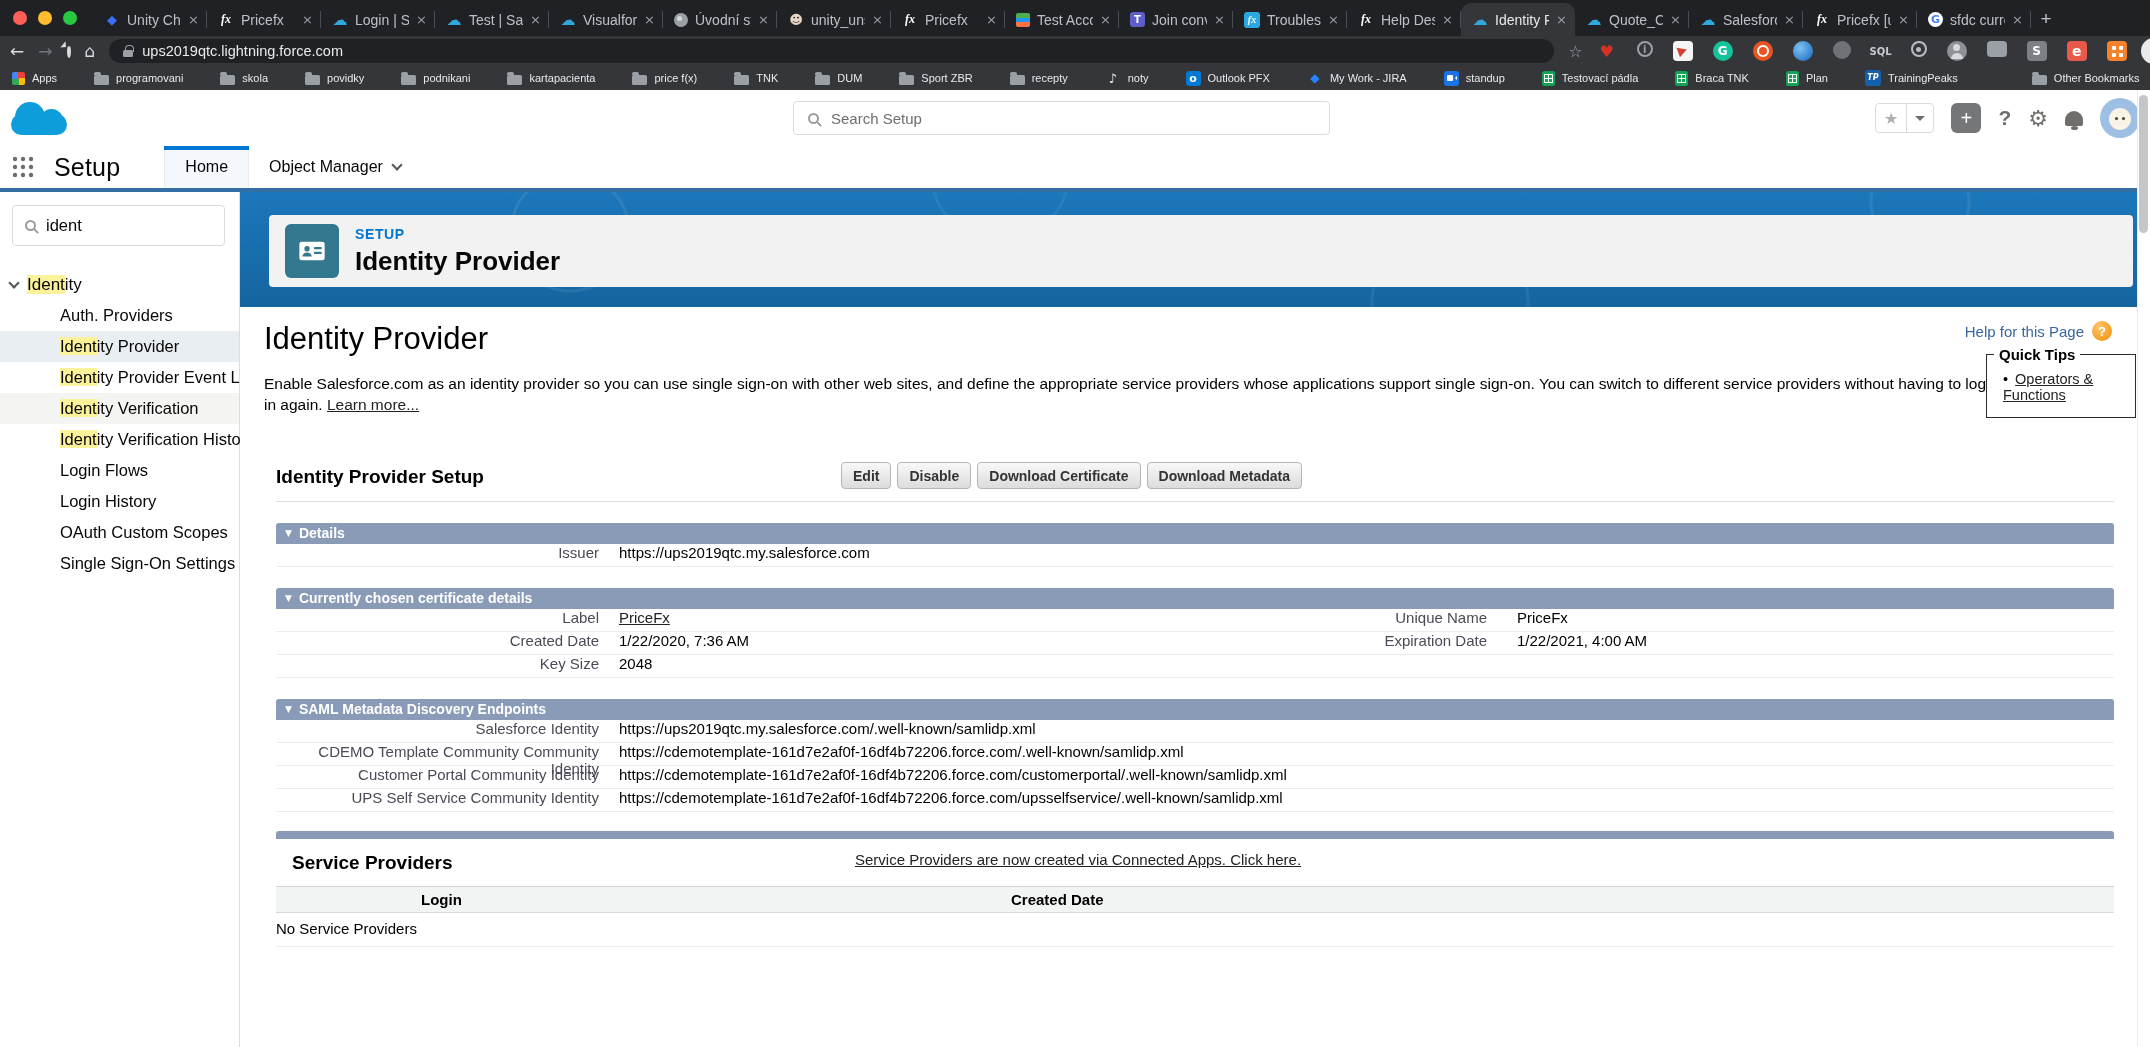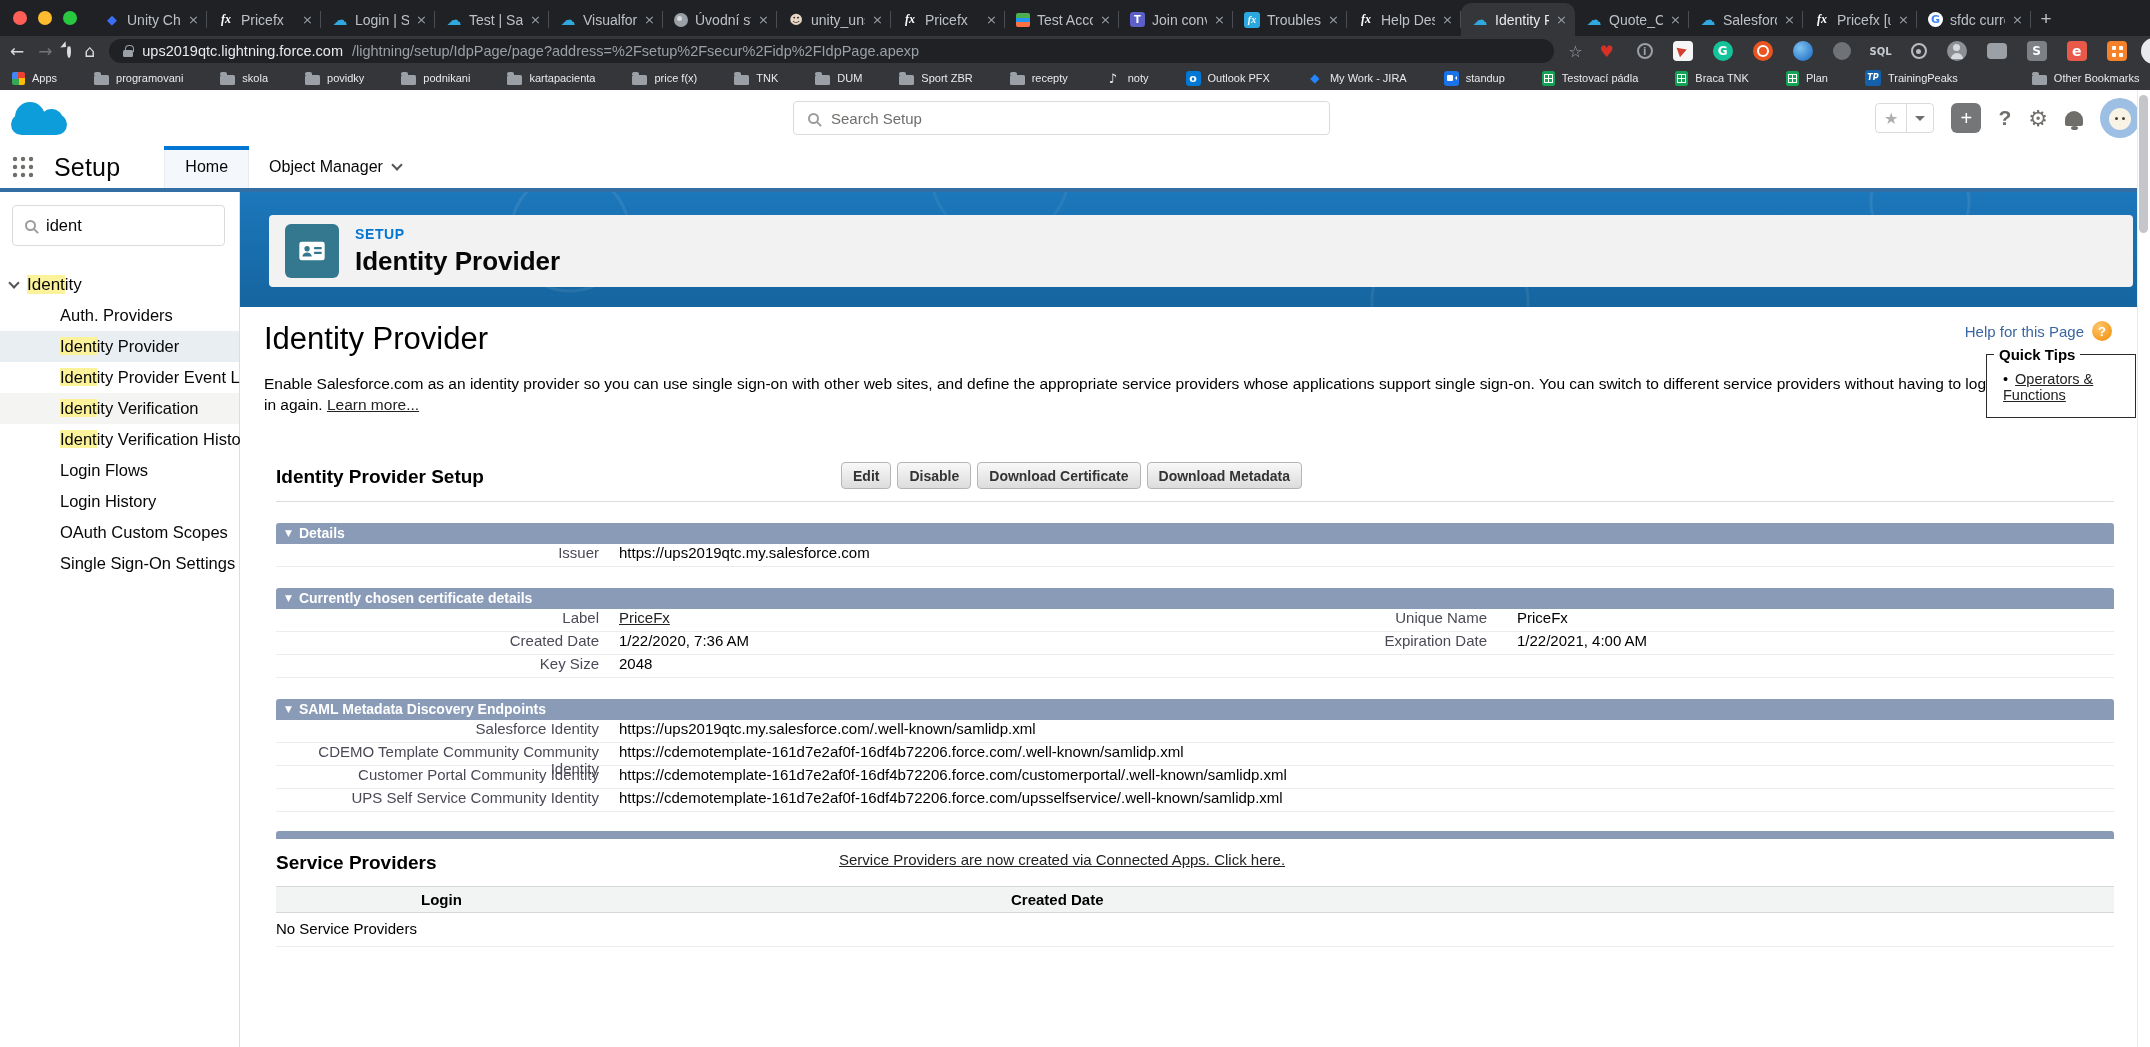--- a/index.html
+++ b/index.html
@@ -41,21 +41,21 @@
   .nav-ic.dim{color:#70757a}
   .ic-reload{width:13px;height:13px;border:2px solid #dadce0;border-top-color:transparent;border-radius:50%;position:relative}
   .ic-reload::after{content:"";position:absolute;top:-4px;right:-1px;border:4px solid transparent;border-left-color:#dadce0;transform:rotate(40deg)}
   .url-pill{flex:none;width:1445px;height:24px;background:#202124;border-radius:13px;display:flex;align-items:center;gap:9px;padding:0 14px;font-size:14.5px}
   .ic-lock{position:relative;width:10px;height:7px;background:#9aa0a6;border-radius:1.5px;margin-top:4px;flex:none}
   .ic-lock::before{content:"";position:absolute;left:1.5px;top:-5px;width:7px;height:6px;border:1.5px solid #9aa0a6;border-bottom:none;border-radius:4px 4px 0 0}
   .url-host{color:#e8eaed;white-space:nowrap}
   .url-path{color:#9aa0a6;white-space:nowrap;overflow:hidden}
   .ic-star{color:#9aa0a6;font-size:16px}
   .ic-star::before{content:"☆";font-family:"DejaVu Sans",sans-serif}
-  .extrow{display:flex;align-items:center;gap:20px}
+  .extrow{display:flex;gap:20px}
   .ext{width:20px;height:20px;display:flex;align-items:center;justify-content:center;border-radius:4px;font-weight:bold;font-family:"DejaVu Sans",sans-serif;flex:none}
   .ext-heart::before{content:"♥";color:#d93025;font-size:16px}
   .ext-info{border:2px solid #9aa0a6;border-radius:50%;width:16px;height:16px;color:#9aa0a6;font-size:10px}
   .ext-info::before{content:"i"}
   .ext-send{background:#f5f5f5}
   .ext-send::before{content:"";border-left:9px solid #d23f31;border-top:5px solid transparent;border-bottom:5px solid transparent;transform:rotate(-20deg)}
   .ext-gram{background:#15c39a;border-radius:50%;color:#fff;font-size:12px}
   .ext-gram::before{content:"G"}
   .ext-ubuntu{background:#e95420;border-radius:50%;position:relative}
   .ext-ubuntu::before{content:"";width:8px;height:8px;border:2px solid #fff;border-radius:50%}
@@ -185,21 +185,21 @@
   .drow{display:flex;align-items:flex-start;height:23px;border-bottom:1px solid #ececec;font-size:15px}
   .dlabel{width:323px;text-align:right;color:#4a4a56;flex:none}
   .dval{padding-left:20px;color:#000;white-space:nowrap}
   .c-l1{width:323px;text-align:right;color:#4a4a56;flex:none}
   .c-v1{padding-left:20px;width:609px;flex:none;white-space:nowrap}
   .c-l2{width:279px;text-align:right;color:#4a4a56;flex:none}
   .c-v2{padding-left:30px;white-space:nowrap}
   .linkish{text-decoration:underline;color:#222}
 
   .thinbar{margin:19px 36px 0;height:8px;background:#8a9bb7;border-radius:3px 3px 0 0}
-  .sp-head{position:relative;margin:9px 36px 0;height:26px}
+  .sp-head{position:relative;margin:9px 52px 0;height:26px}
   .sp-link{position:absolute;left:563px;top:3px;font-size:15px;color:#222;text-decoration:underline}
   .sp-table{margin:12px 36px 0}
   .sp-thead{display:flex;align-items:center;height:27px;background:#f2f3f3;border-top:1px solid #d4d7da;border-bottom:1px solid #d4d7da;font-size:15px;font-weight:bold}
   .sp-c1{width:145px;flex:none}
   .sp-c2{width:590px;flex:none}
   .sp-empty{font-size:15px;padding:7px 0 9px;border-bottom:1px solid #ececec}
 
   .scroll-track{position:absolute;right:0;top:90px;bottom:0;width:13px;background:#fff;border-left:1px solid #ebebeb;z-index:50}
   .scroll-thumb{position:absolute;right:2px;top:5px;width:9px;height:138px;background:#c4c6c9;border-radius:5px}
 
@@ -305,21 +305,20 @@
 </div>
 
 <div class="urlbar">
   <span class="nav-ic glyph">←</span>
   <span class="nav-ic glyph dim">→</span>
   <span class="ic-reload"></span>
   <span class="nav-ic glyph">⌂</span>
   <div class="url-pill">
     <span class="ic-lock"></span>
     <span class="url-host">ups2019qtc.lightning.force.com</span>
-      <span class="url-path">/lightning/setup/IdpPage/page?address=%2Fsetup%2Fsecur%2Fidp%2FIdpPage.apexp</span>
   </div>
   <span class="ic-star"></span>
   <div class="extrow">
     <span class="ext ext-heart"></span>
     <span class="ext ext-info"></span>
     <span class="ext ext-send"></span>
     <span class="ext ext-gram"></span>
     <span class="ext ext-ubuntu"></span>
     <span class="ext ext-globe2"></span>
     <span class="ext ext-git"></span>

